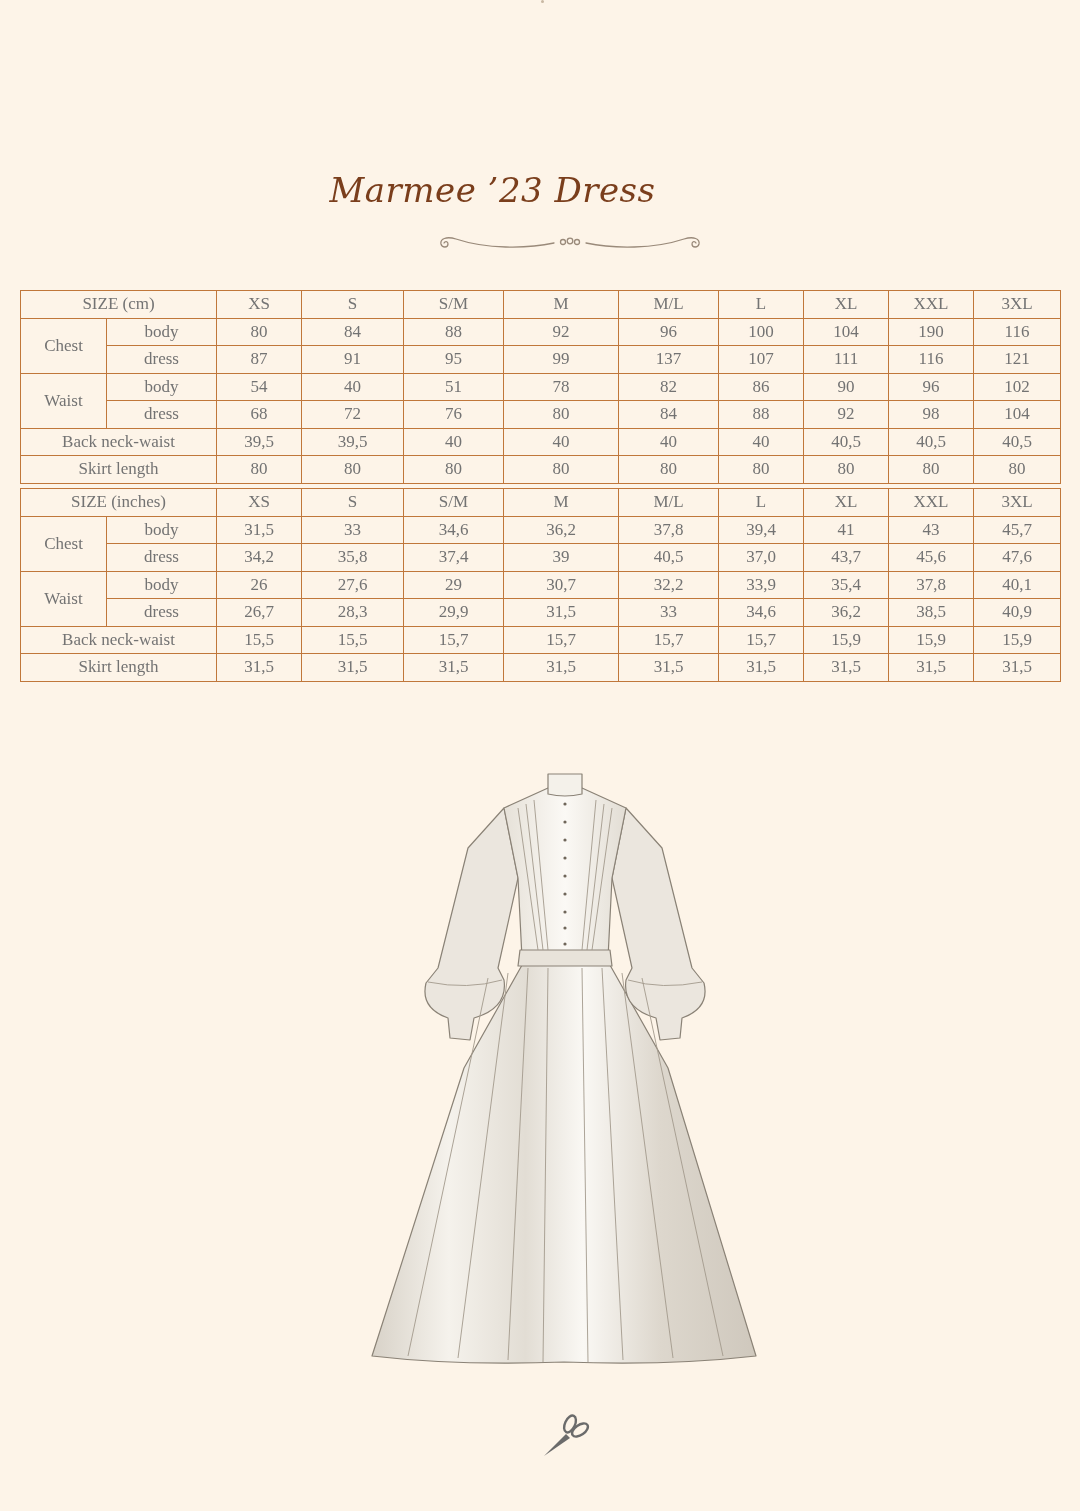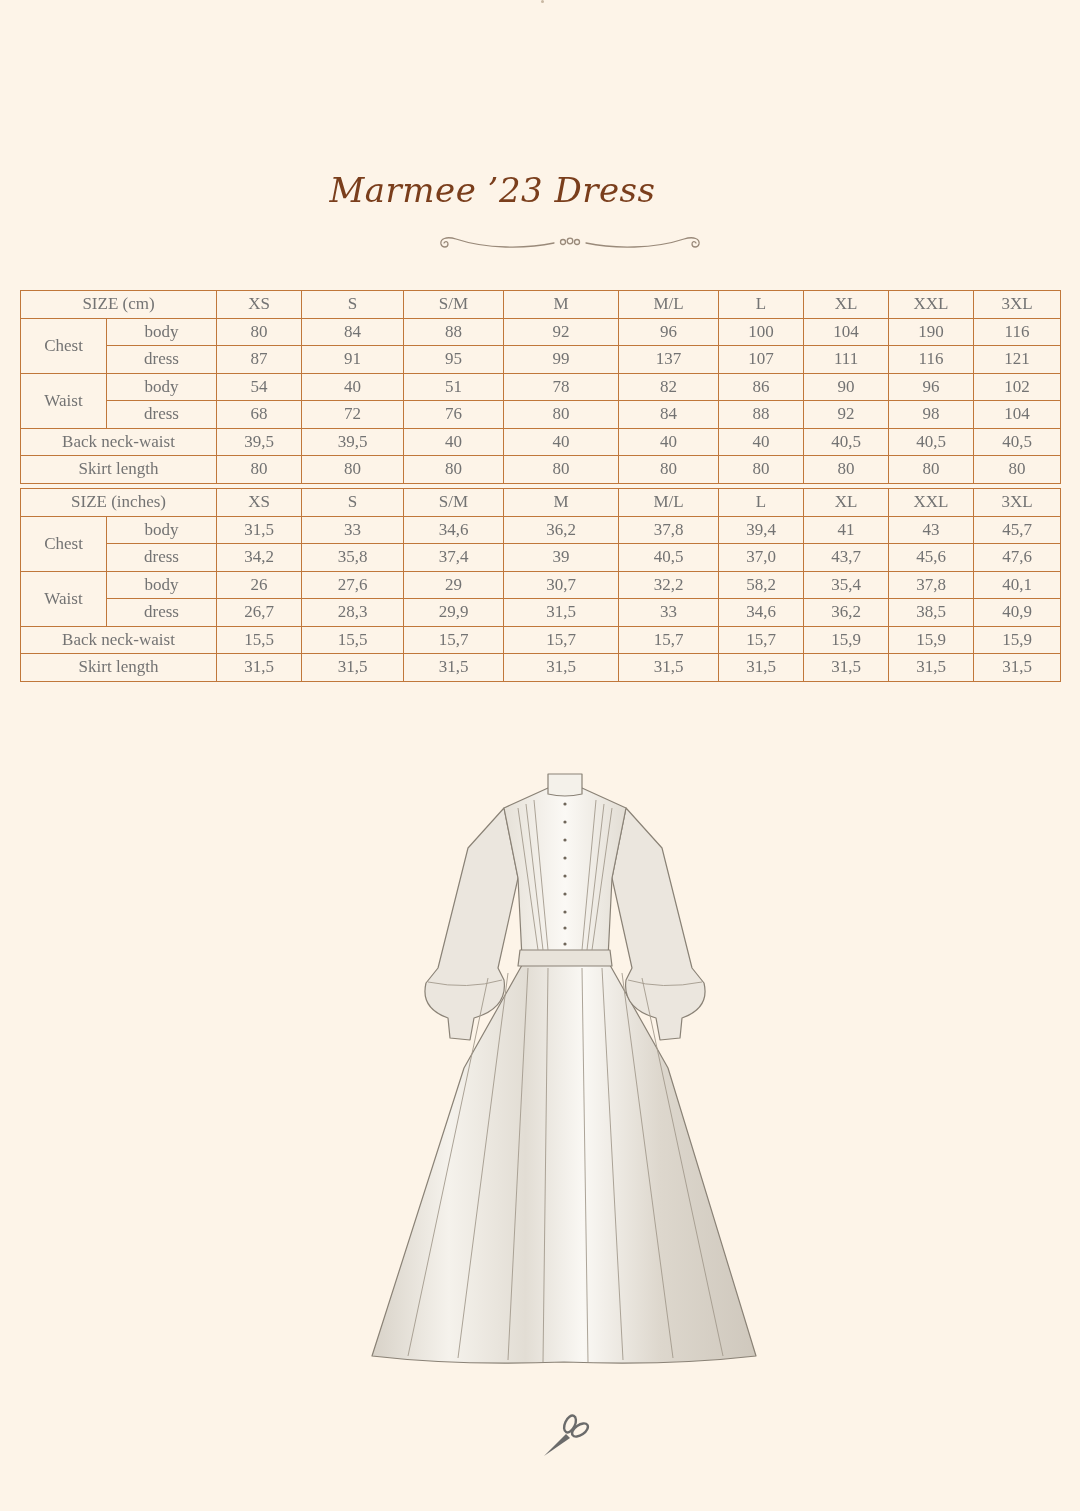--- a/index.html
+++ b/index.html
@@ -205,21 +205,21 @@
     <td>47,6</td>
   </tr>
   <tr>
     <td rowspan="2">Waist</td>
     <td>body</td>
     <td>26</td>
     <td>27,6</td>
     <td>29</td>
     <td>30,7</td>
     <td>32,2</td>
-    <td>58,2</td>
+    <td>33,9</td>
     <td>35,4</td>
     <td>37,8</td>
     <td>40,1</td>
   </tr>
   <tr>
     <td>dress</td>
     <td>26,7</td>
     <td>28,3</td>
     <td>29,9</td>
     <td>31,5</td>

